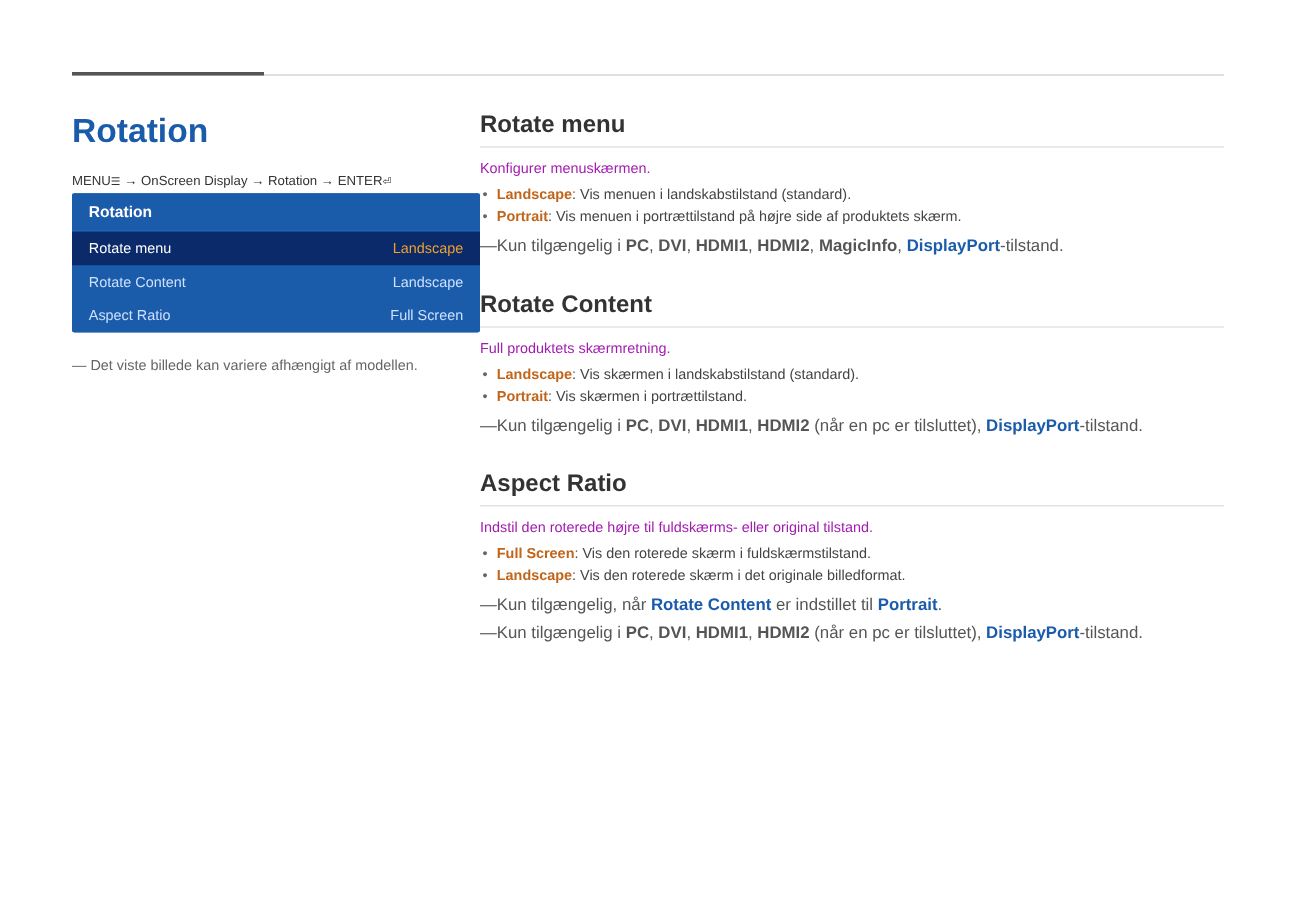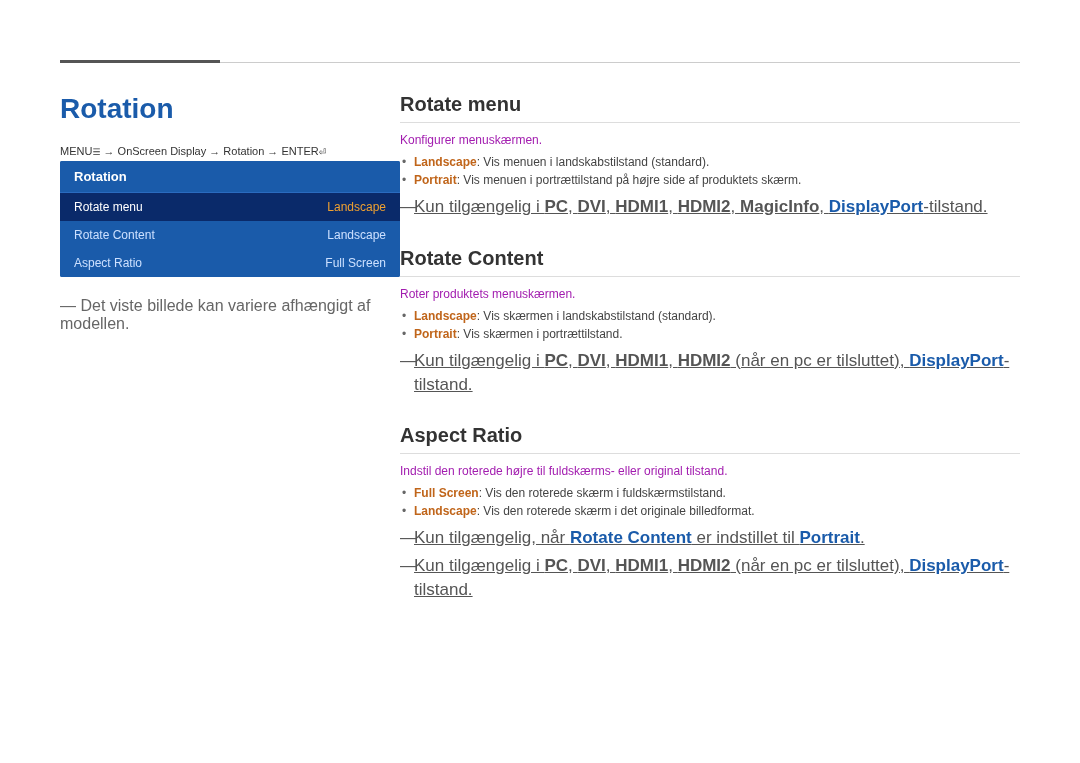--- a/index.html
+++ b/index.html
@@ -105,21 +105,21 @@
 
     .ui-menu-row .row-value {
       color: inherit;
     }
 
     .ui-menu-row.active .row-value {
       color: #f0a030;
     }
 
     .image-note {
-      font-size: 16px;
+      font-size: 12px;
       color: #666;
       margin-top: 10px;
     }
 
     
     .section {
       margin-bottom: 28px;
     }
 
     .section-title {
@@ -164,27 +164,26 @@
       color: #1a5baa;
       font-weight: bold;
     }
 
     .highlight-orange {
       color: #c0651a;
       font-weight: bold;
     }
 
     .note-line {
-      font-size: 17px;
+      font-size: 14px;
       color: #555;
       padding-left: 14px;
       position: relative;
       margin-bottom: 4px;
       line-height: 1.4;
-      text-decoration: underline;
     }
 
     .note-line::before {
       content: '―';
       position: absolute;
       left: 0;
       color: #555;
     }
 
     .bold-text {
@@ -250,21 +249,21 @@
             <span class="highlight-orange">Portrait</span>: Vis menuen i portrættilstand på højre side af produktets skærm.
           </li>
         </ul>
         <p class="note-line">
           Kun tilgængelig i <span class="bold-text">PC</span>, <span class="bold-text">DVI</span>, <span class="bold-text">HDMI1</span>, <span class="bold-text">HDMI2</span>, <span class="bold-text">MagicInfo</span>, <span class="bold-text highlight-blue">DisplayPort</span>-tilstand.
         </p>
       </div>
 
       <div class="section">
         <h2 class="section-title">Rotate Content</h2>
-        <p class="section-desc">Roter produktets menuskærmen.</p>
+        <p class="section-desc">Full produktets skærmretning.</p>
         <ul class="bullet-list">
           <li>
             <span class="highlight-orange">Landscape</span>: Vis skærmen i landskabstilstand (standard).
           </li>
           <li>
             <span class="highlight-orange">Portrait</span>: Vis skærmen i portrættilstand.
           </li>
         </ul>
         <p class="note-line">
           Kun tilgængelig i <span class="bold-text">PC</span>, <span class="bold-text">DVI</span>, <span class="bold-text">HDMI1</span>, <span class="bold-text">HDMI2</span> (når en pc er tilsluttet), <span class="bold-text highlight-blue">DisplayPort</span>-tilstand.

